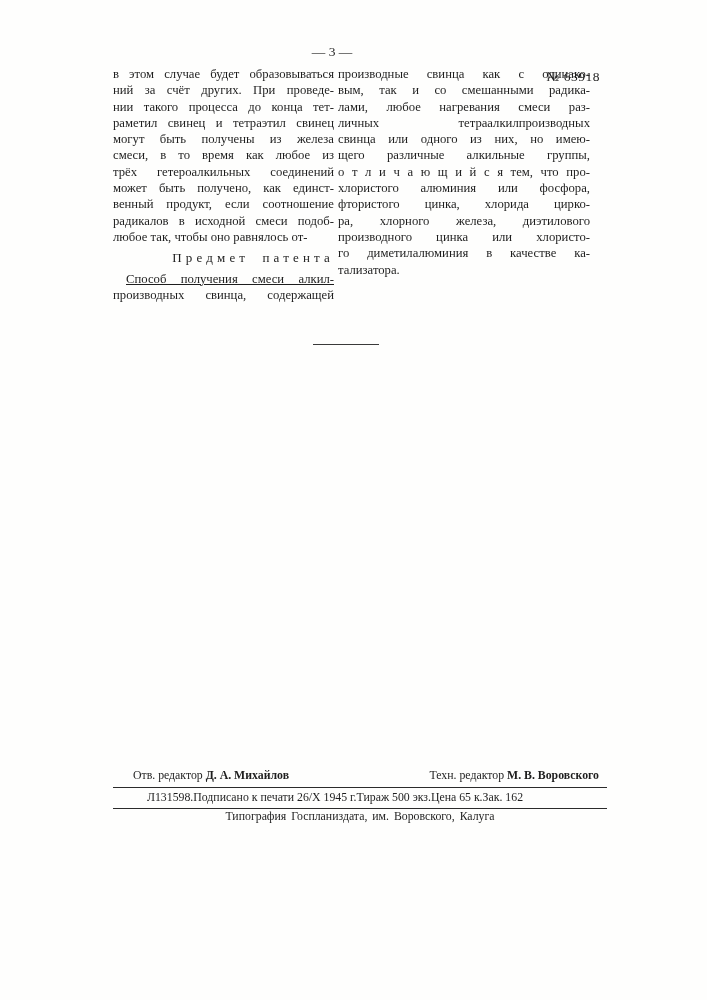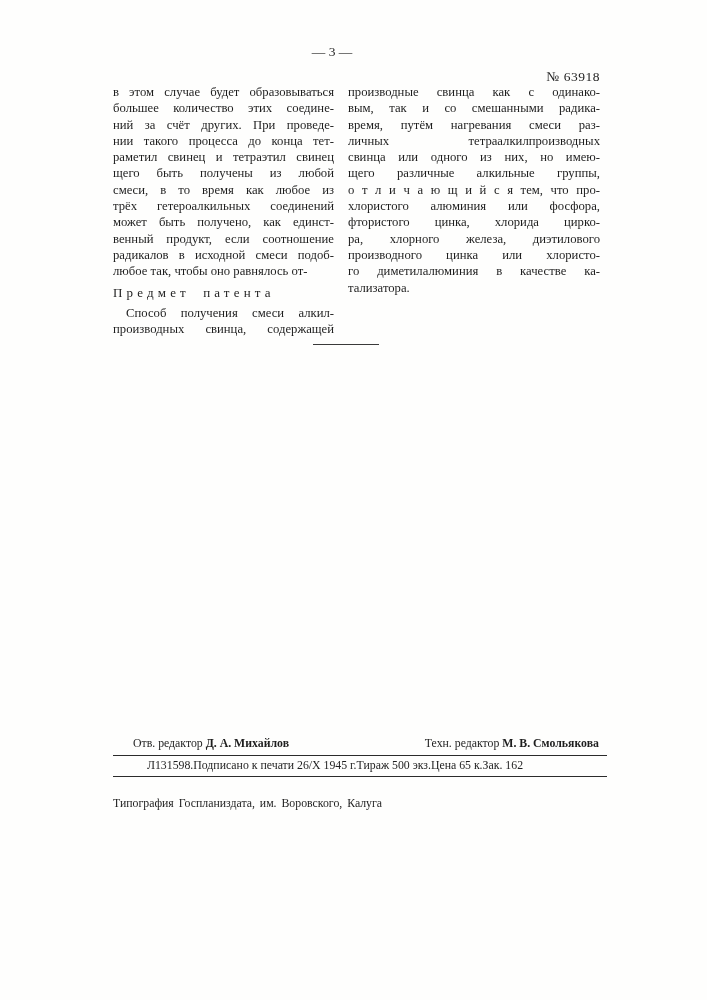--- a/index.html
+++ b/index.html
@@ -32,38 +32,38 @@
     position: absolute;
     right: 0;
     top: 13px;
     letter-spacing: 0.5px;
     white-space: nowrap;
     margin-top: 12px;
   }
   
   .columns {
     position: absolute;
-    top: 84px;
+    top: 66px;
     left: 113px;
     width: 487px;
     display: flex;
-    gap: 14px;
+    gap: 4px;
     font-size: 12.7px;
     line-height: 16.3px;
   }
   .col-left  { width: 221px; }
   .col-right { width: 252px; }
   .lines .line {
     text-align: justify;
     text-align-last: justify;
   }
   .lines.end-natural .line:last-child { text-align-last: left; }
-  .lines.indent-first .line:first-child { text-indent: 13px; }
+  .lines.indent-first .line:first-child { text-indent: 13px; text-decoration: underline; }
   .section-heading {
-    text-align: left;
+    text-align: right;
     letter-spacing: 0.32em;
     word-spacing: 0.45em;
     font-size: 13px;
     margin: 5px 0 4px 0;
     white-space: nowrap;
   }
   
   .divider {
     position: absolute;
     top: 344px;
@@ -77,76 +77,77 @@
     top: 736px;
     left: 113px;
     width: 494px;
     font-size: 11.8px;
     line-height: 14px;
   }
   .footer-row1 {
     display: flex;
     justify-content: space-between;
     padding: 0 8px 0 20px;
+    margin-top: 32px;
   }
   .footer-row1 .name { font-weight: bold; }
   .footer-rule {
     border: 0;
     border-top: 1.6px solid #2b2b2b;
     margin: 0;
   }
   .rule1 { margin-top: 5px; }
   .footer-row2 {
     display: flex;
     justify-content: center;
     padding: 2px 58px 2px 8px;
   }
   .rule2 { margin-top: 2px; }
   .footer-row3 {
-    margin-top: 19px;
+    margin-top: 0;
+    text-align: center;
     word-spacing: 2px;
   }
 </style>
 </head>
 <body>
 
 <div class="page">
 
   <div class="header">
     <span class="page-num">— 3 —</span>
     <span class="doc-num">№ 63918</span>
   </div>
 
   <div class="columns">
     <div class="col-left">
       <div class="lines end-natural">
           <div class="line">в этом случае будет образовываться</div>
-          <div class="line">большее количество этих соедине-</div>
           <div class="line">ний за счёт других. При проведе-</div>
           <div class="line">нии такого процесса до конца тет-</div>
           <div class="line">раметил свинец и тетраэтил свинец</div>
-          <div class="line">щего быть получены из любой</div>
+          <div class="line">могут быть получены из железа</div>
           <div class="line">смеси, в то время как любое из</div>
           <div class="line">трёх гетероалкильных соединений</div>
           <div class="line">может быть получено, как единст-</div>
           <div class="line">венный продукт, если соотношение</div>
           <div class="line">радикалов в исходной смеси подоб-</div>
           <div class="line">любое так, чтобы оно равнялось от-</div>
         </div>
       <div class="section-heading">Предмет патента</div>
       <div class="lines indent-first">
           <div class="line">Способ получения смеси алкил-</div>
           <div class="line">производных свинца, содержащей</div>
         </div>
     </div>
     <div class="col-right">
       <div class="lines end-natural">
           <div class="line">производные свинца как с одинако-</div>
           <div class="line">вым, так и со смешанными радика-</div>
-          <div class="line">время, путём нагревания смеси раз-</div>
+          <div class="line">лами, любое нагревания смеси раз-</div>
           <div class="line">личных тетраалкилпроизводных</div>
           <div class="line">свинца или одного из них, но имею-</div>
           <div class="line">щего различные алкильные группы,</div>
           <div class="line">о т л и ч а ю щ и й с я тем, что про-</div>
           <div class="line">хлористого алюминия или фосфора,</div>
           <div class="line">фтористого цинка, хлорида цирко-</div>
           <div class="line">ра, хлорного железа, диэтилового</div>
           <div class="line">производного цинка или хлористо-</div>
           <div class="line">го диметилалюминия в качестве ка-</div>
           <div class="line">тализатора.</div>
@@ -157,21 +158,21 @@
   <div class="divider"></div>
 
   <div class="footer">
     <div class="footer-row1">
       <span>
         <span>Отв. редактор</span>
         <span class="name">Д. А. Михайлов</span>
       </span>
       <span>
         <span>Техн. редактор</span>
-        <span class="name">М. В. Смольякова</span>
+        <span class="name">М. В. Воровского</span>
       </span>
     </div>
     <hr class="footer-rule rule1">
     <div class="footer-row2">
       <span>Л131598.</span>
       <span>Подписано к печати 26/X 1945 г.</span>
       <span>Тираж 500 экз.</span>
       <span>Цена 65 к.</span>
       <span>Зак. 162</span>
     </div>

